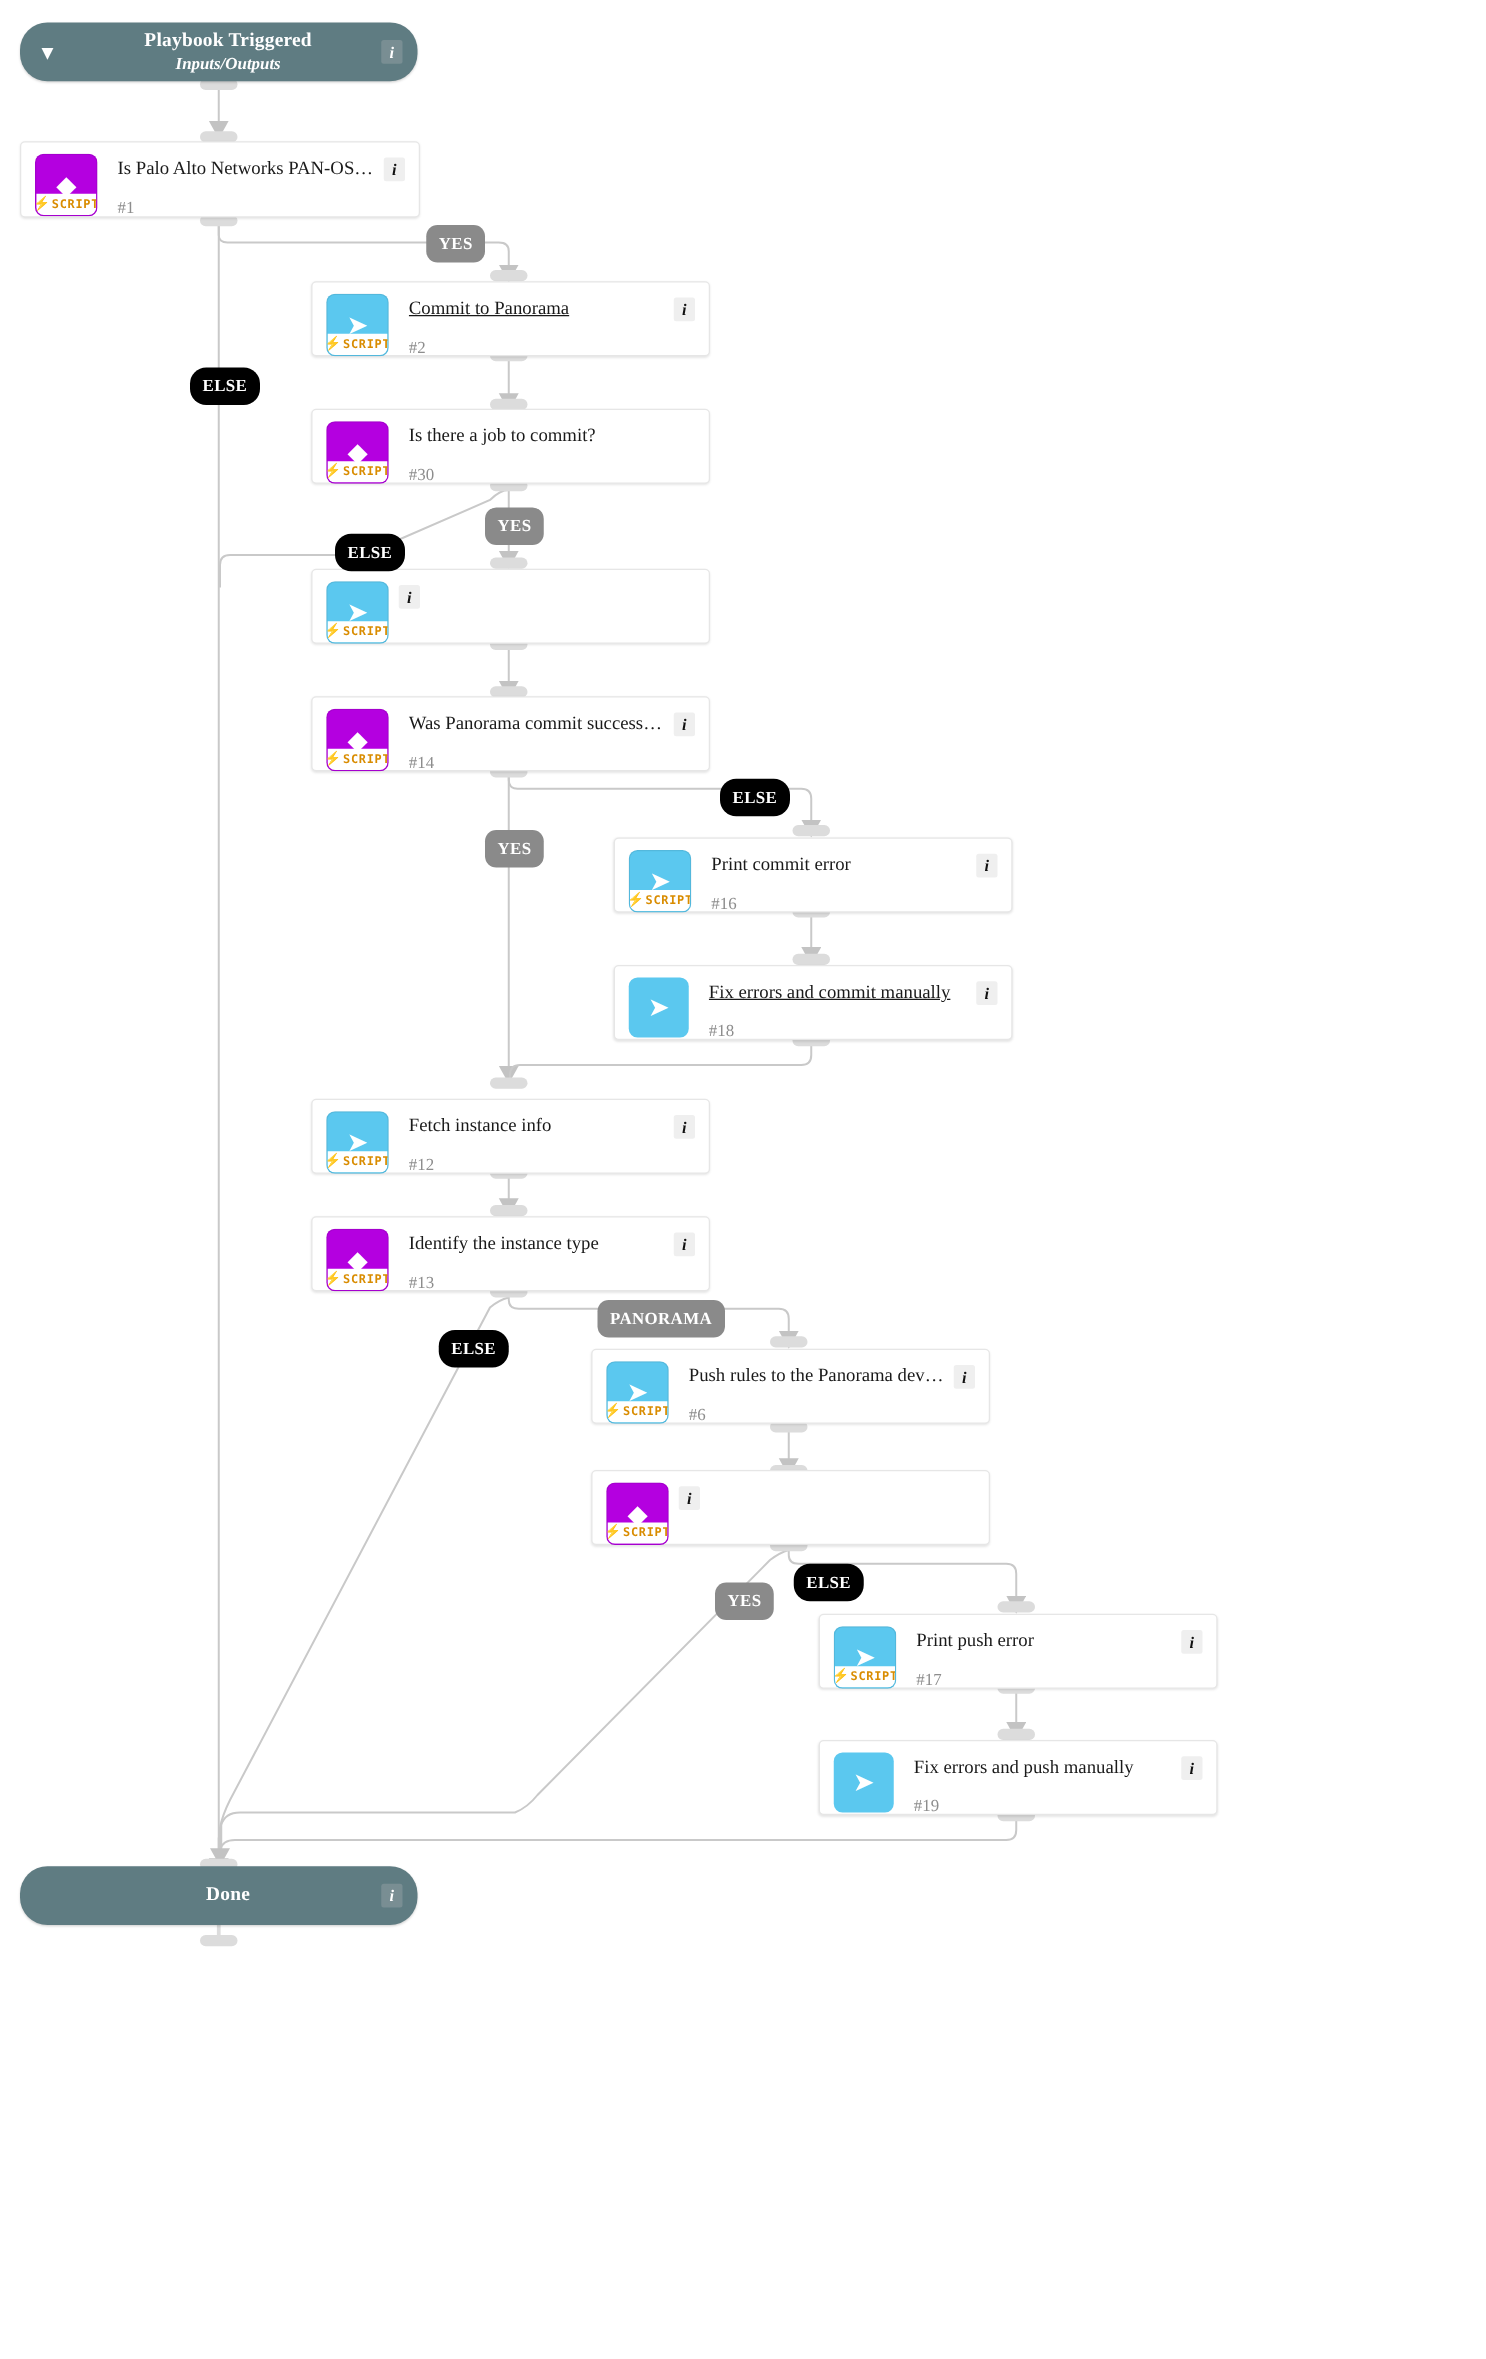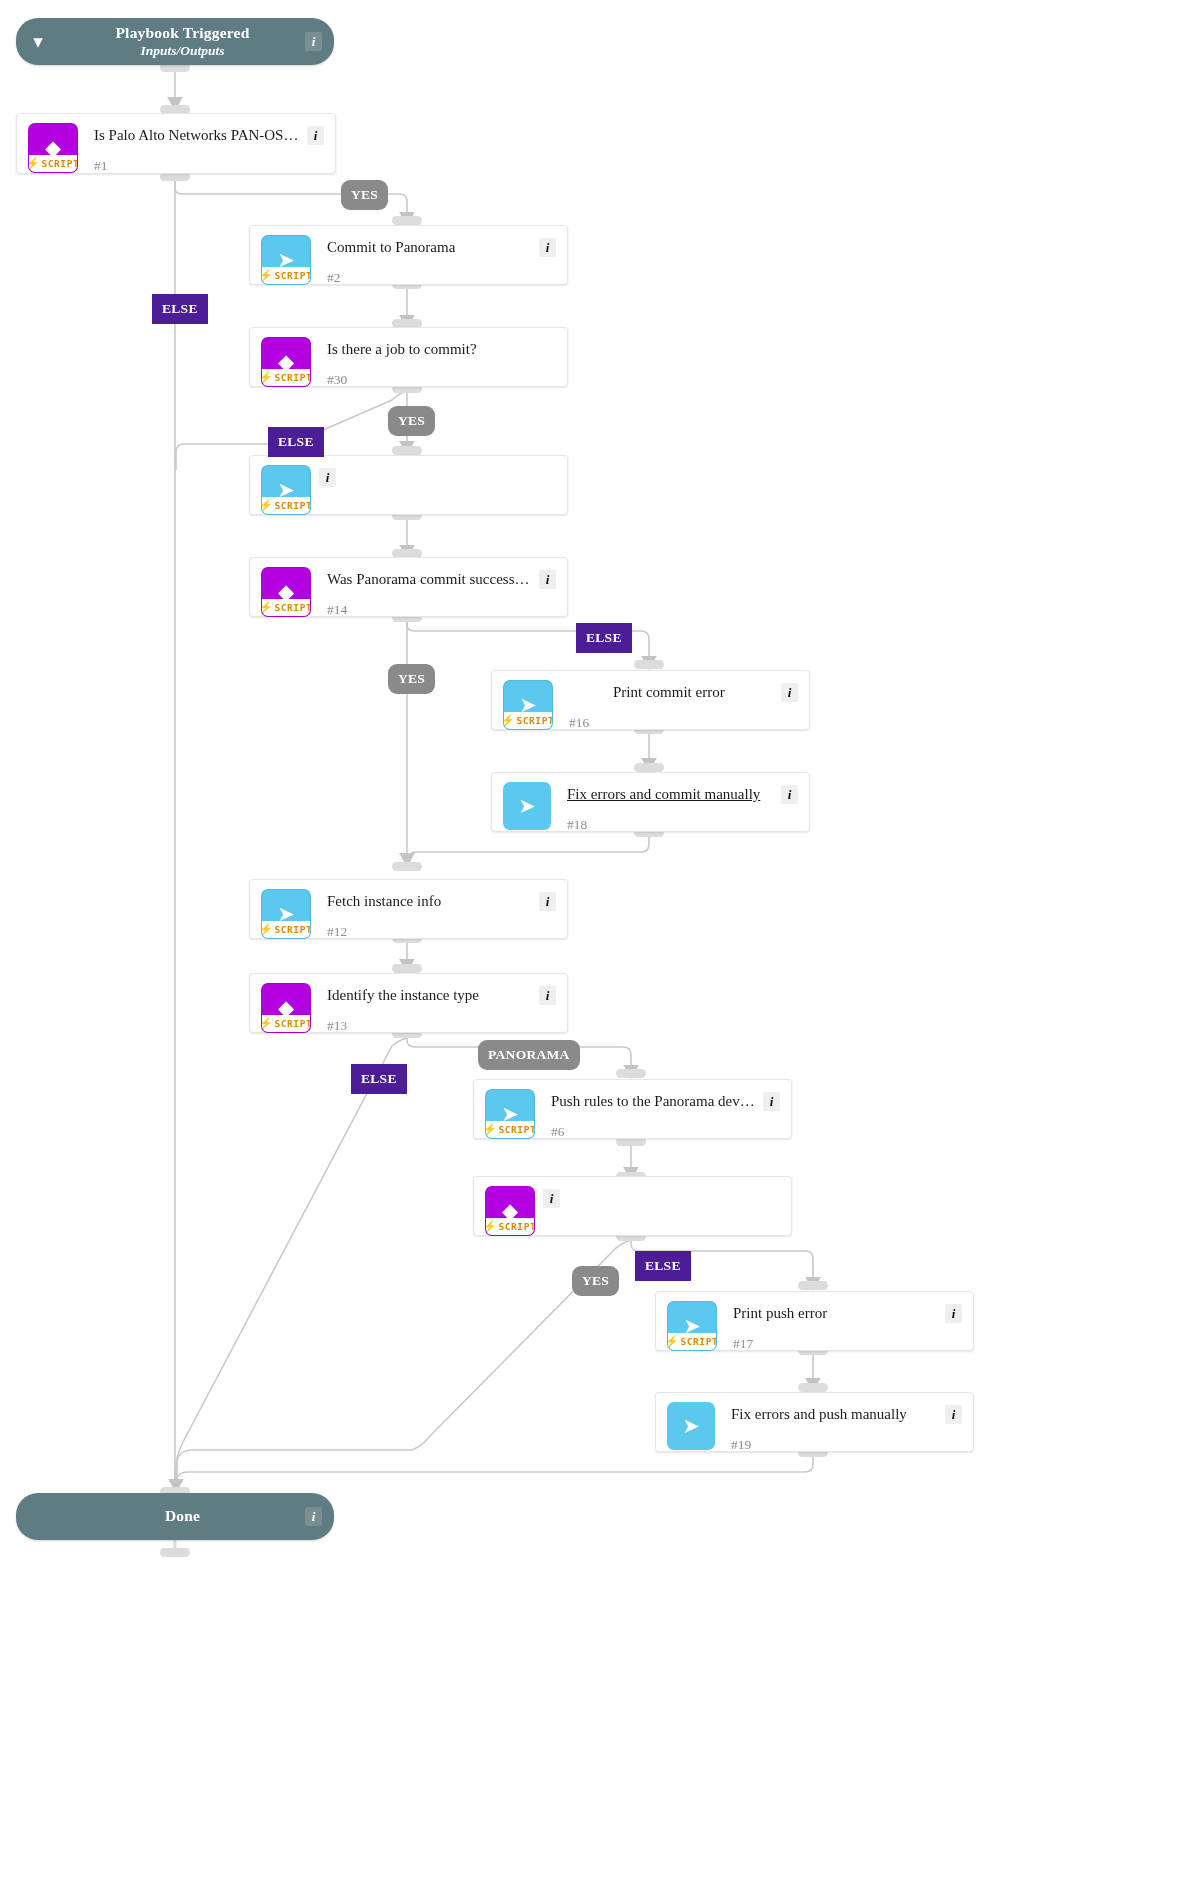--- a/index.html
+++ b/index.html
@@ -33,21 +33,21 @@
   .card .body{flex:1;padding:12px 0 0 16px;min-width:0;}
   .card .title{font-size:15px;color:#1a1a1a;white-space:nowrap;overflow:hidden;text-overflow:ellipsis;line-height:1.2;}
   .card .num{font-size:13.5px;color:#8d8d8d;margin-top:14px;}
   .card .info{width:17px;height:19px;background:#efefef;border-radius:2px;margin:12px 11px 0 8px;flex:0 0 auto;
               display:flex;align-items:center;justify-content:center;font-size:13px;font-weight:bold;font-style:italic;color:#111;}
 
   
   .lbl{position:absolute;border-radius:9px;display:flex;align-items:center;justify-content:center;
        font-size:13.5px;font-weight:bold;color:#fff;letter-spacing:.3px;padding:0 10px;height:30px;}
   .lbl.yes{background:#8a8a8a;}
-  .lbl.else{background:#4c1d95;border-radius:0;}
+  .lbl.else{background:#000000;border-radius:13px;}
   .lbl.panorama{background:#8a8a8a;}
 
   
   .port{position:absolute;width:30px;height:9px;background:#dcdcdc;border-radius:5px;}
 </style>
 </head>
 <body>
 
 <div id="canvas">
 
@@ -158,21 +158,21 @@
 
   <div class="card" style="left:249px;top:225px;width:317px;height:58px;">
     <span class="badge script" style="background:#5bc8ef;">
       <span class="glyph">➤</span>
       <span class="scriptbar">
         <span class="bolt">⚡</span>
         <span class="txt">SCRIPT</span>
       </span>
     </span>
     <span class="body">
-      <span class="title" style="display:block;">Commit to Panorama</span>
+      <span class="title" style="display:block;text-decoration:underline;">Commit to Panorama</span>
       <span class="num" style="display:block;">#2</span>
     </span>
     <span class="info">i</span>
   </div>
 
   <div class="card" style="left:249px;top:327px;width:317px;height:58px;">
     <span class="badge script" style="background:#b400e0;">
       <span class="glyph">◆</span>
       <span class="scriptbar">
         <span class="bolt">⚡</span>
@@ -213,21 +213,21 @@
 
   <div class="card" style="left:491px;top:670px;width:317px;height:58px;">
     <span class="badge script" style="background:#5bc8ef;">
       <span class="glyph">➤</span>
       <span class="scriptbar">
         <span class="bolt">⚡</span>
         <span class="txt">SCRIPT</span>
       </span>
     </span>
     <span class="body">
-      <span class="title" style="display:block;margin-left:44px;">Print commit error</span>
+      <span class="title" style="display:block;">Print commit error</span>
       <span class="num" style="display:block;">#16</span>
     </span>
     <span class="info">i</span>
   </div>
 
   <div class="card" style="left:491px;top:772px;width:317px;height:58px;">
     <span class="badge" style="background:#5bc8ef;">
       <span class="glyph">➤</span>
     </span>
     <span class="body">

